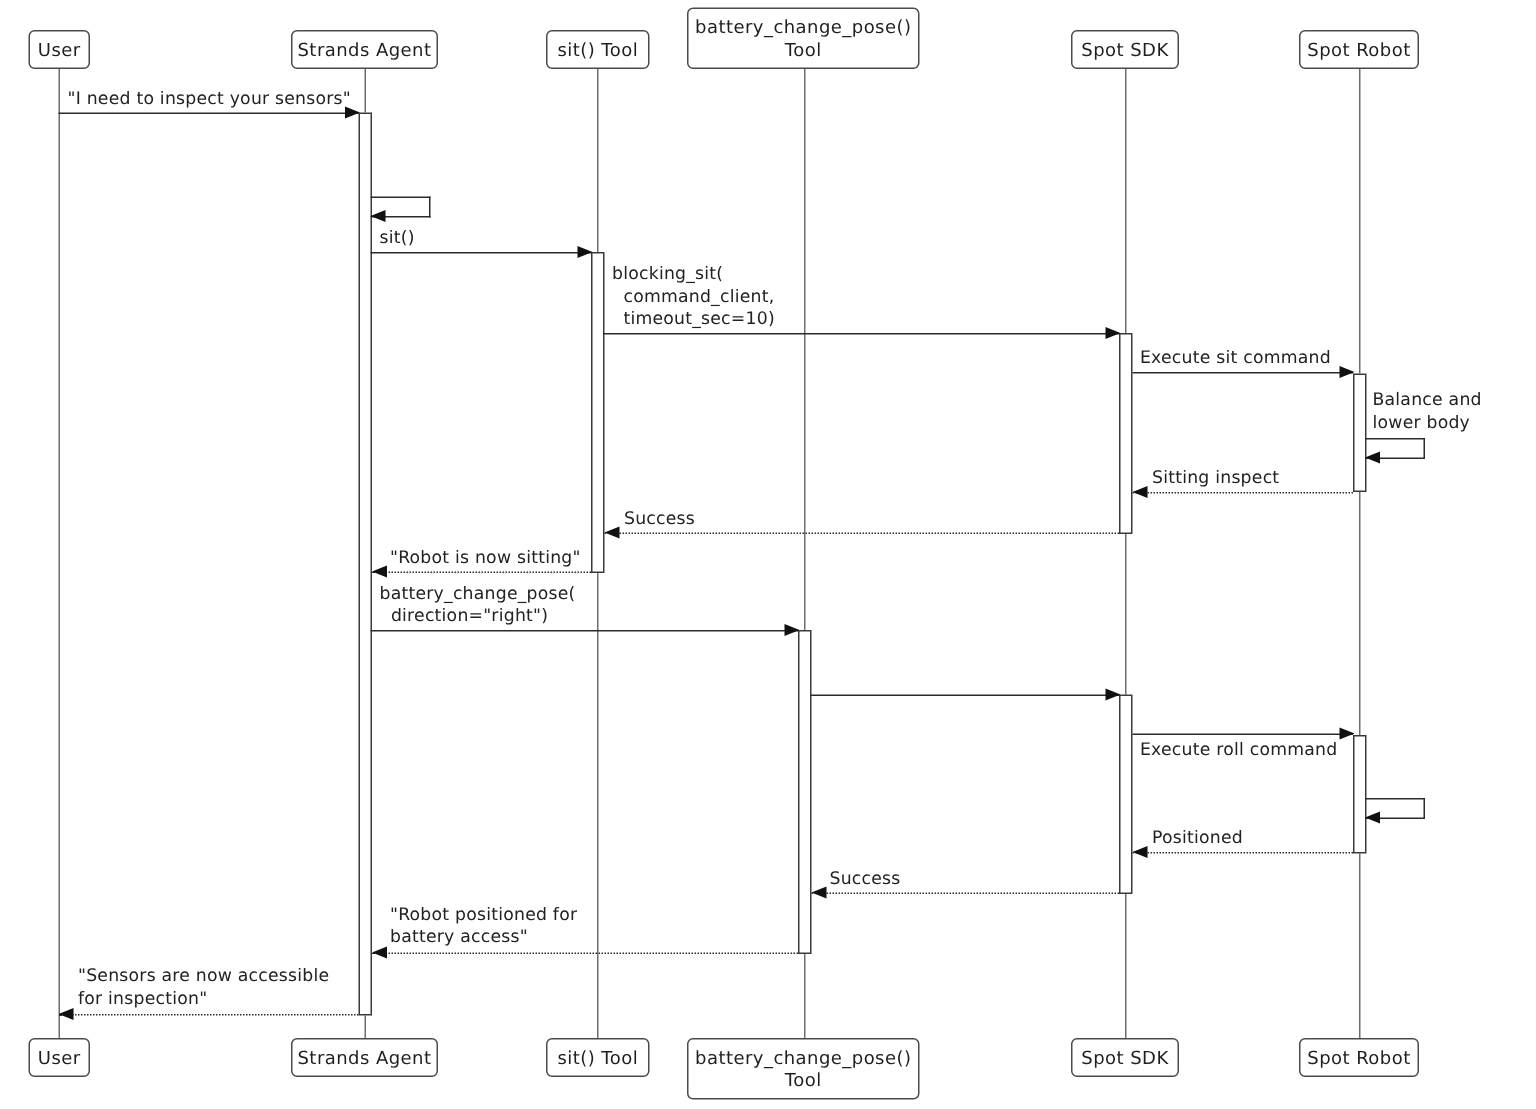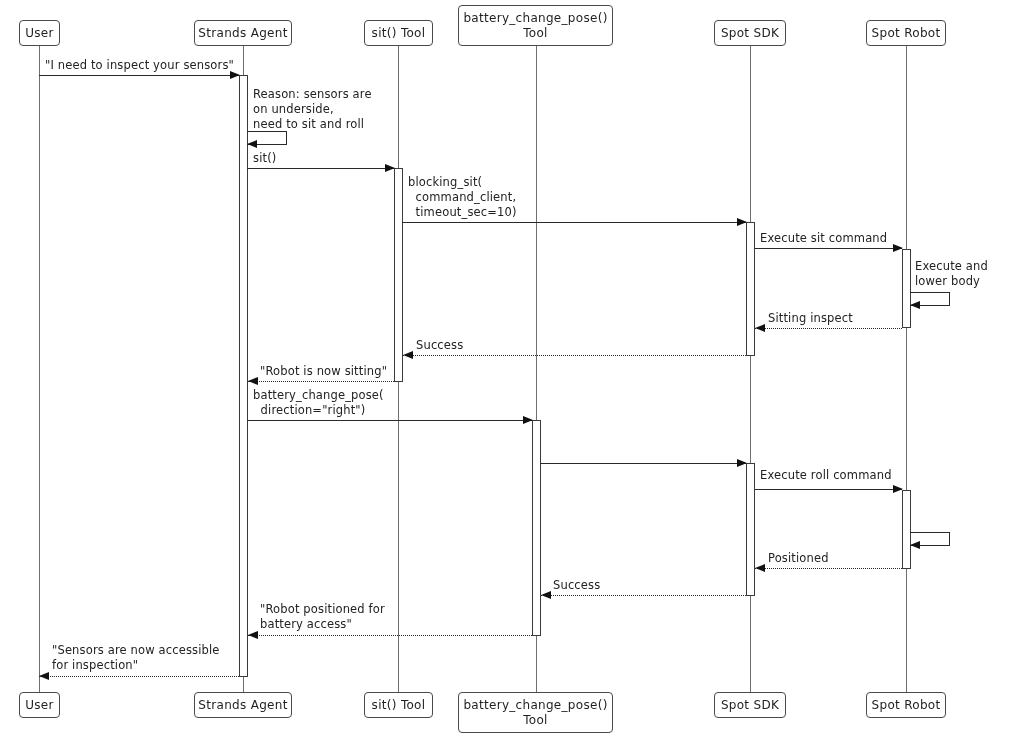--- a/index.html
+++ b/index.html
@@ -62,41 +62,38 @@
   <div class="pbox" style="left:364px;top:692px;width:69px;height:26px">sit() Tool</div>
   <div class="pbox" style="left:458px;top:692px;width:155px;height:41px">battery_change_pose()
 Tool</div>
   <div class="pbox" style="left:714px;top:692px;width:72px;height:26px">Spot SDK</div>
   <div class="pbox" style="left:866px;top:692px;width:80px;height:26px">Spot Robot</div>
 
   <div class="lbl" style="left:45px;top:58px">"I need to inspect your sensors"</div>
   <div class="line" style="left:39px;top:75px;width:200px"></div>
   <div class="arr-r" style="left:230px;top:71px"></div>
 
-  <div class="lbl" style="left:253px;top:87px">Reason: sensors are
-on underside,
-need to sit and roll</div>
   <div class="loop" style="left:247px;top:131px"></div>
   <div class="arr-l" style="left:247px;top:140px"></div>
 
   <div class="lbl" style="left:253px;top:151px">sit()</div>
   <div class="line" style="left:247px;top:168px;width:147px"></div>
   <div class="arr-r" style="left:385px;top:164px"></div>
 
   <div class="lbl" style="left:408px;top:175px">blocking_sit(
   command_client,
   timeout_sec=10)</div>
   <div class="line" style="left:402px;top:222px;width:344px"></div>
   <div class="arr-r" style="left:737px;top:218px"></div>
 
   <div class="lbl" style="left:760px;top:231px">Execute sit command</div>
   <div class="line" style="left:755px;top:248px;width:147px"></div>
   <div class="arr-r" style="left:893px;top:244px"></div>
 
-  <div class="lbl" style="left:915px;top:259px">Execute and
+  <div class="lbl" style="left:915px;top:259px">Balance and
 lower body</div>
   <div class="loop" style="left:910px;top:292px"></div>
   <div class="arr-l" style="left:910px;top:301px"></div>
 
   <div class="lbl" style="left:768px;top:311px">Sitting inspect</div>
   <div class="line dot" style="left:755px;top:328px;width:147px"></div>
   <div class="arr-l" style="left:755px;top:324px"></div>
 
   <div class="lbl" style="left:416px;top:338px">Success</div>
   <div class="line dot" style="left:403px;top:355px;width:343px"></div>
@@ -107,21 +104,21 @@
   <div class="arr-l" style="left:248px;top:377px"></div>
 
   <div class="lbl" style="left:253px;top:388px">battery_change_pose(
   direction="right")</div>
   <div class="line" style="left:247px;top:420px;width:285px"></div>
   <div class="arr-r" style="left:523px;top:416px"></div>
 
   <div class="line" style="left:540px;top:463px;width:206px"></div>
   <div class="arr-r" style="left:737px;top:459px"></div>
 
-  <div class="lbl" style="left:760px;top:468px">Execute roll command</div>
+  <div class="lbl" style="left:760px;top:492px">Execute roll command</div>
   <div class="line" style="left:755px;top:489px;width:147px"></div>
   <div class="arr-r" style="left:893px;top:485px"></div>
 
   <div class="loop" style="left:910px;top:532px"></div>
   <div class="arr-l" style="left:910px;top:541px"></div>
 
   <div class="lbl" style="left:768px;top:551px">Positioned</div>
   <div class="line dot" style="left:755px;top:568px;width:147px"></div>
   <div class="arr-l" style="left:755px;top:564px"></div>
 

